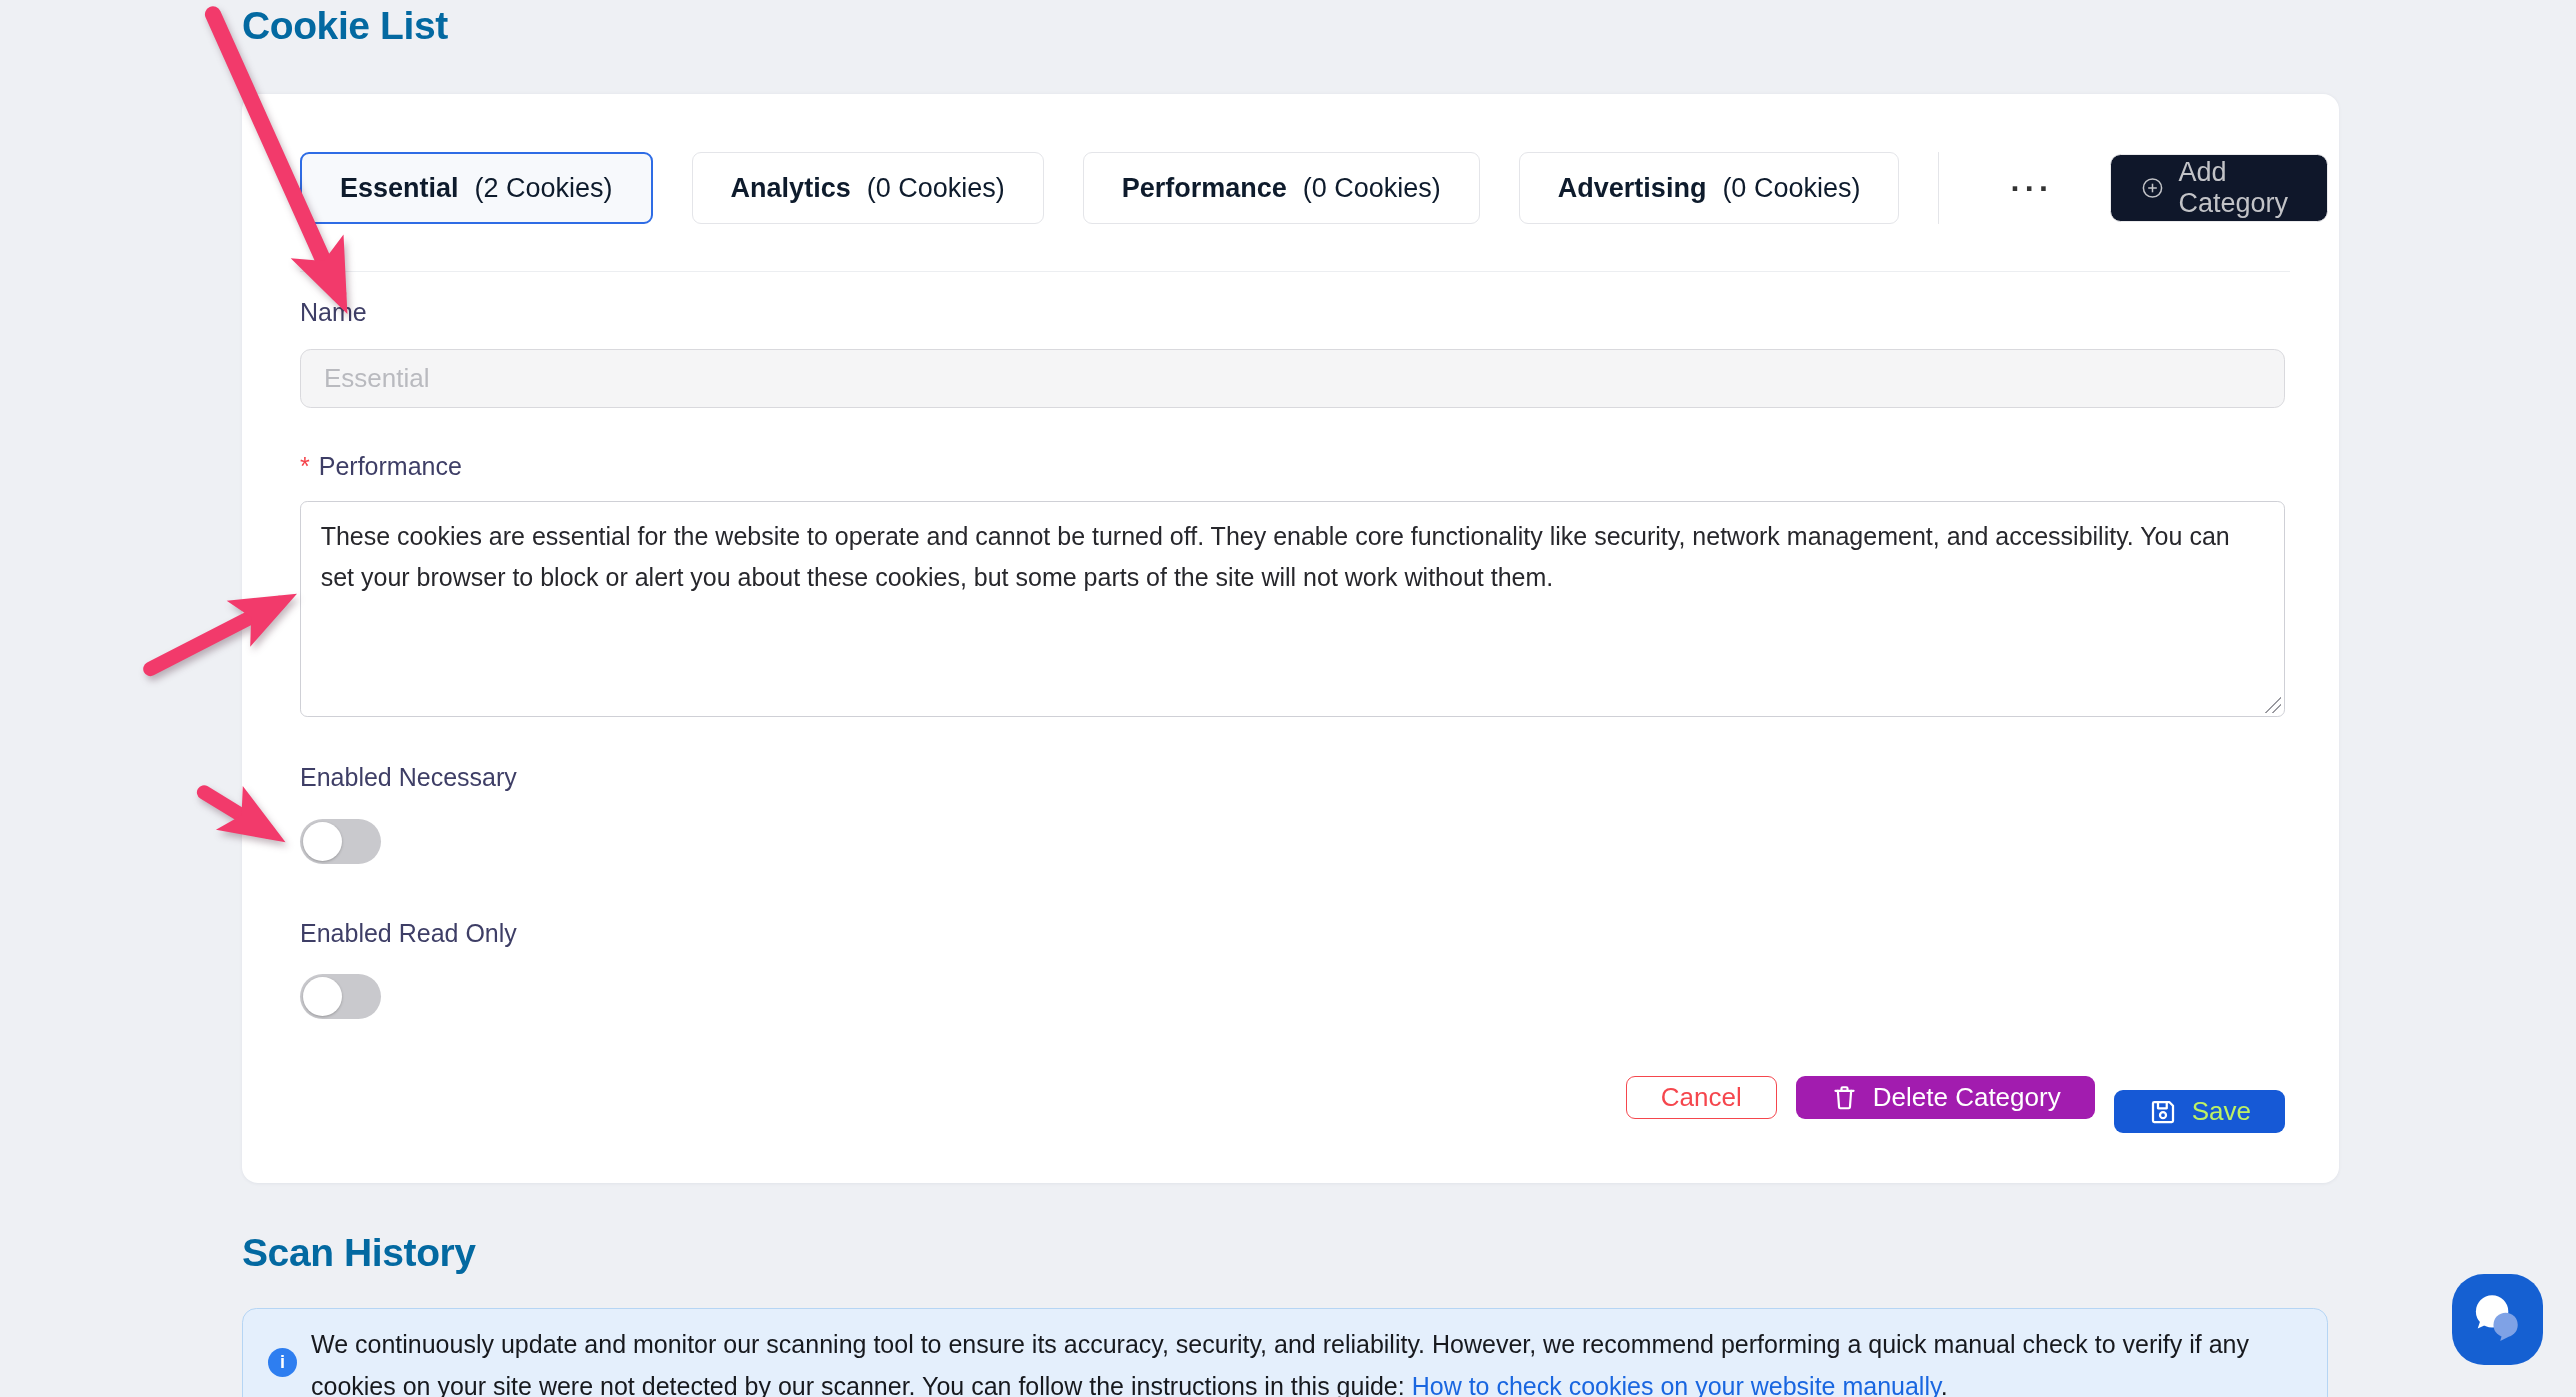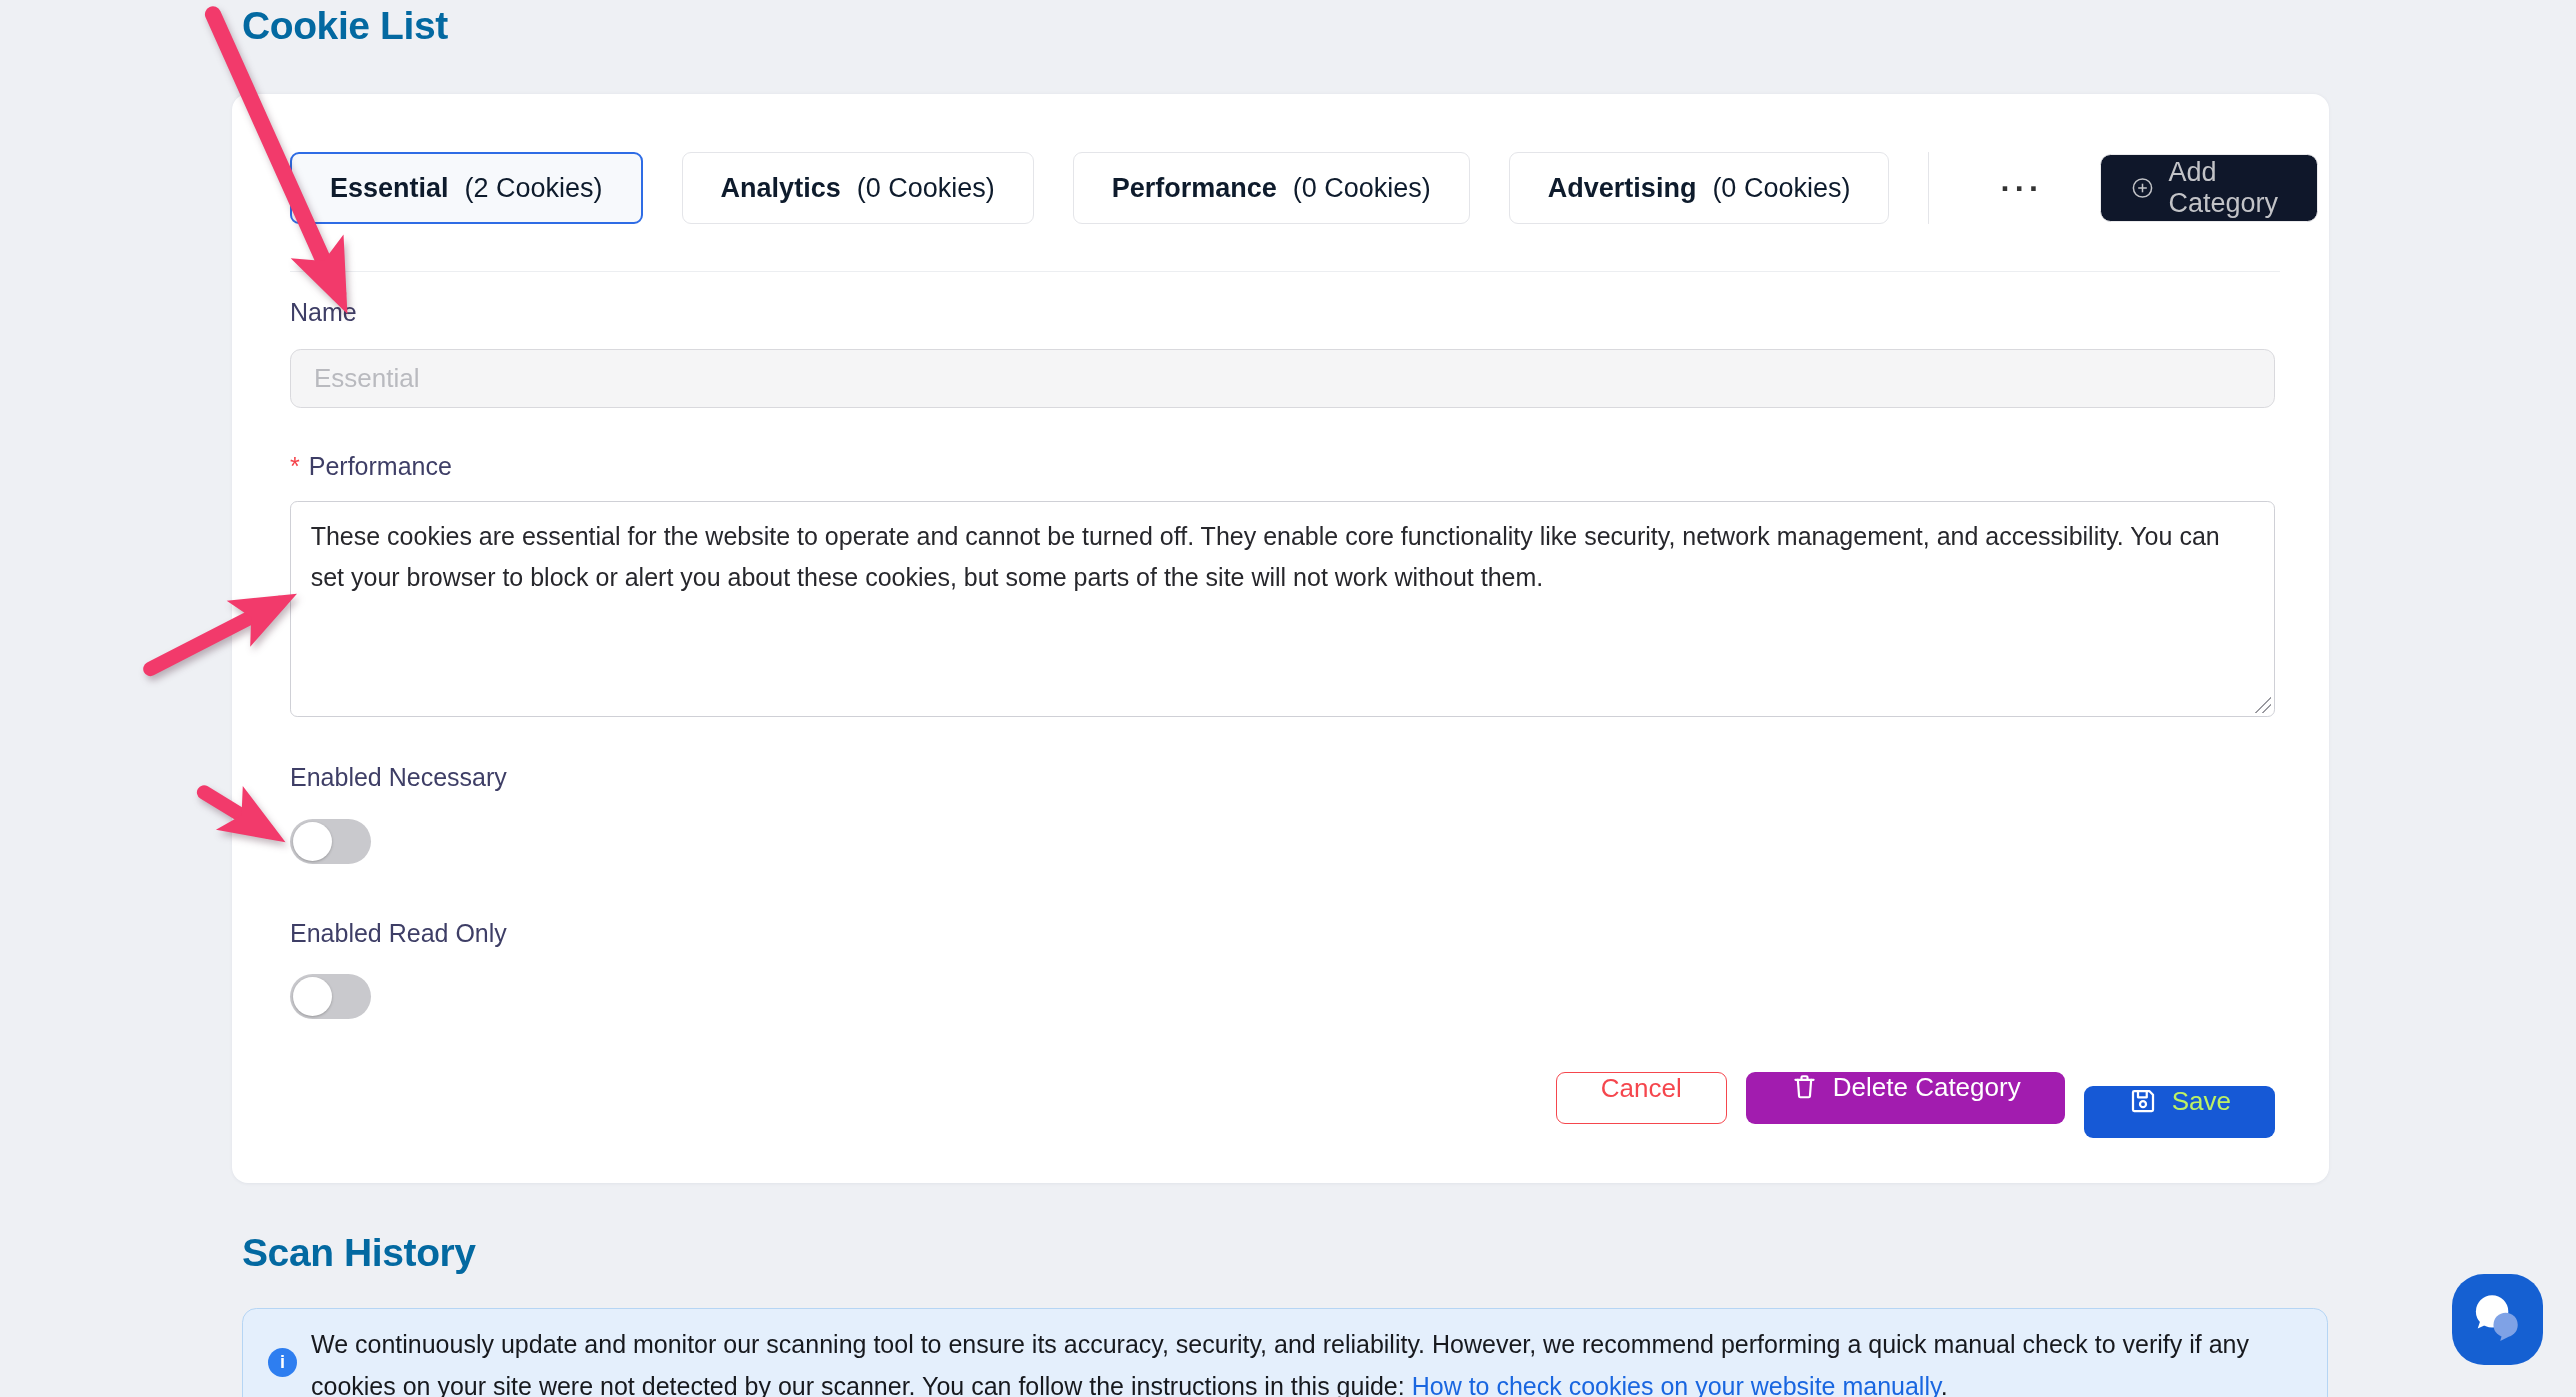--- a/index.html
+++ b/index.html
@@ -11,21 +11,21 @@
   }
   .abs{position:absolute;}
 
   
   .page-heading{
     font-size:39px;font-weight:700;color:#0369a1;letter-spacing:-0.4px;
   }
 
   
   .card{
-    left:232px;top:94px;width:2097px;height:1089px;
+    left:242px;top:94px;width:2097px;height:1089px;
     background:#ffffff;border-radius:16px;
     box-shadow:0 0.9px 3.6px rgba(20,30,60,0.06);
   }
 
   
   .tabs-row{
     position:absolute;left:58px;right:49px;top:58px;height:72px;
     display:flex;align-items:center;gap:39px;
   }
   .tab{
@@ -89,22 +89,22 @@
     position:absolute;left:2.7px;top:2.7px;width:39px;height:39px;border-radius:50%;
     background:#ffffff;box-shadow:0 0.9px 2.7px rgba(0,0,0,0.25);
   }
 
   
   .actions{
     position:absolute;right:54px;top:975px;height:57px;
     display:flex;align-items:center;gap:19.7px;
   }
   .btn{
-    height:52px;border-radius:9px;display:flex;align-items:flex-start;justify-content:center;
-    font-size:26px;cursor:pointer;box-sizing:border-box;padding:0 44px;gap:13.4px;white-space:nowrap;
+    height:43px;border-radius:9px;display:flex;align-items:center;justify-content:center;
+    font-size:26px;cursor:pointer;box-sizing:border-box;padding:0 34px;gap:13.4px;white-space:nowrap;
   }
   .btn-cancel{background:#ffffff;border:1.8px solid #f5464d;color:#f5464d;}
   .btn-delete{background:#a21caf;color:#ffffff;border:none;}
   .btn-save{background:#1659d6;color:#bef264;border:none;margin-top:28px;}
   .btn svg{display:block;}
 
   
   .banner{
     position:absolute;left:242px;top:1308px;width:2086px;height:143px;
     background:#e4effc;border:1.8px solid #b5d5f4;border-radius:14.3px;box-sizing:border-box;

